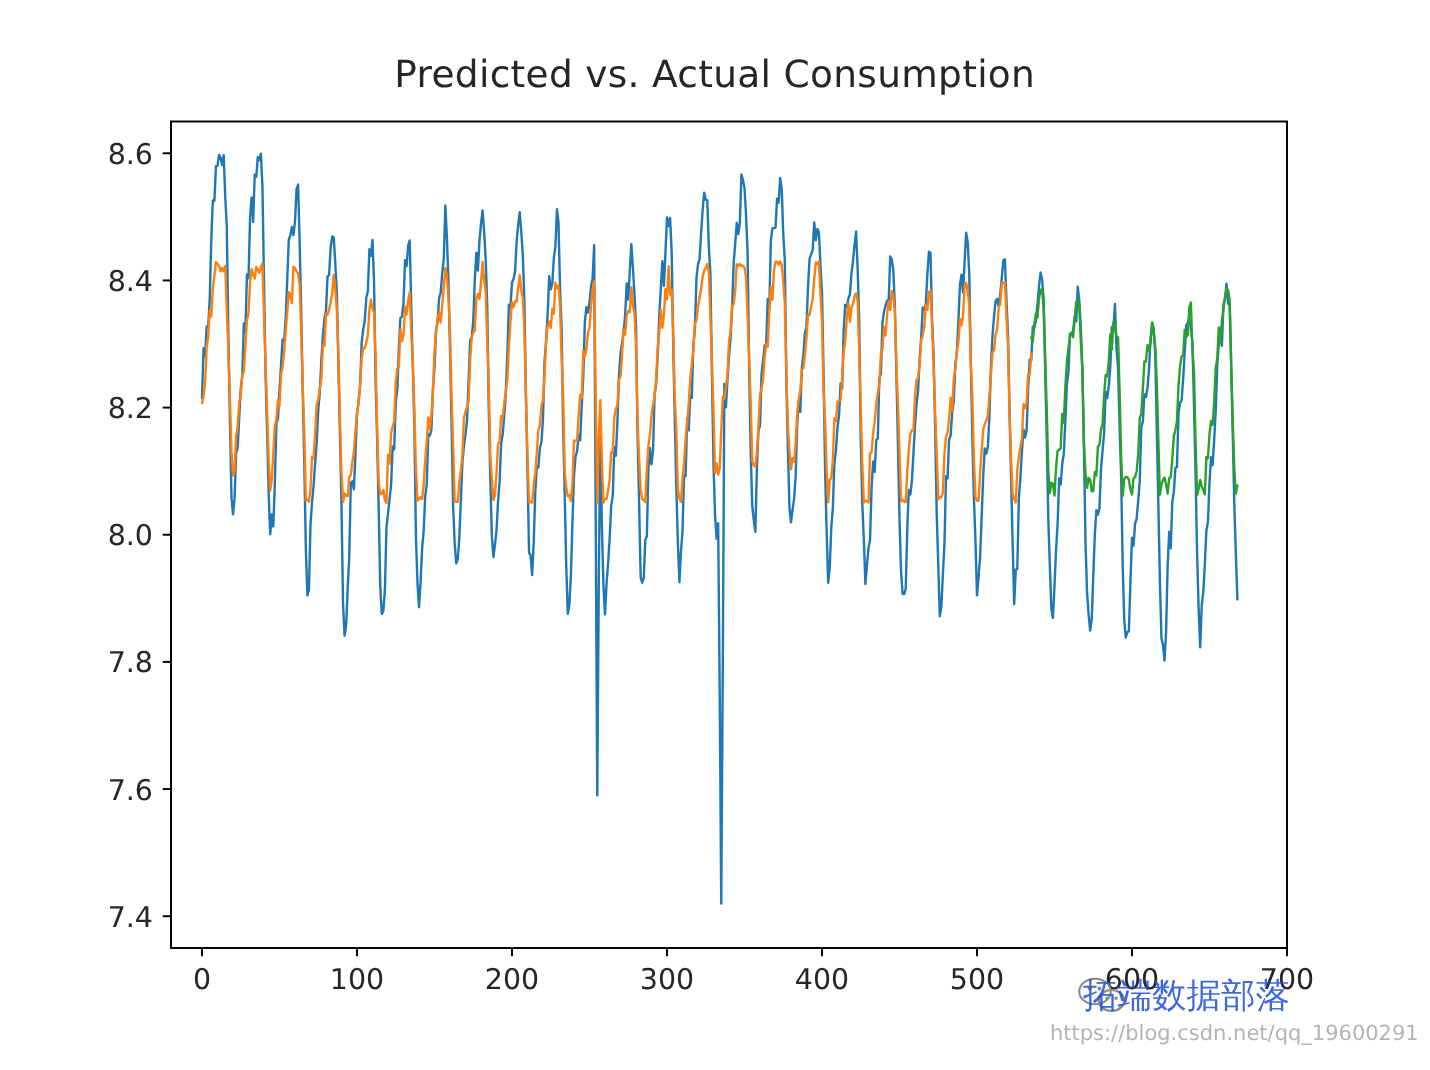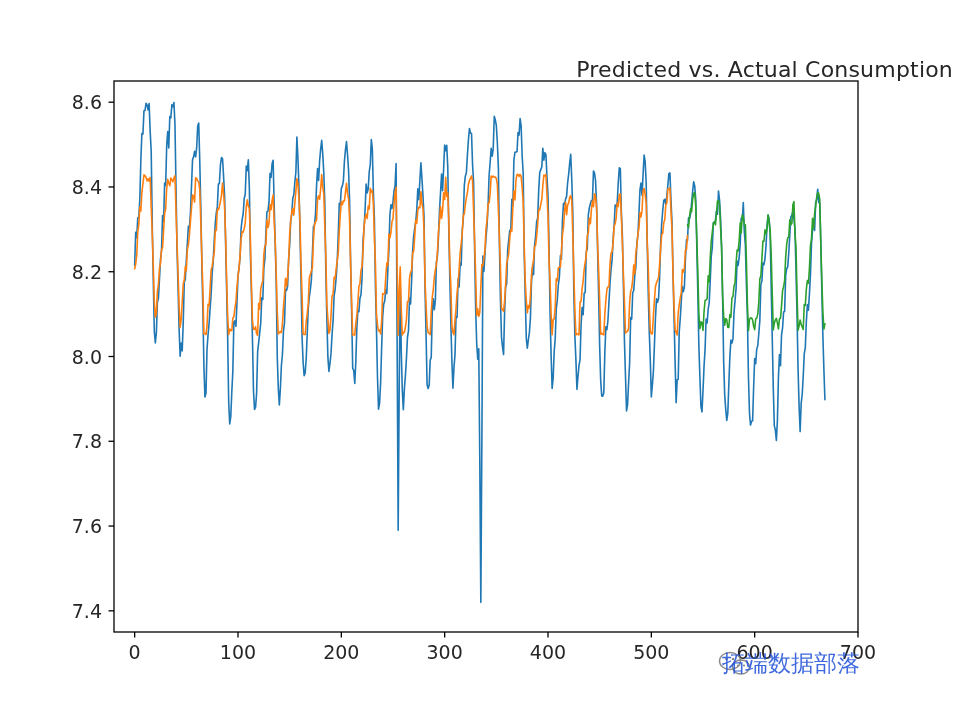--- a/index.html
+++ b/index.html
@@ -11,24 +11,24 @@
     position:relative;
   }
   #figure{
     position:absolute;
     left:0;top:0;
     width:953px;height:713px;
     background:#ffffff;
   }
   #chart-title{
     position:absolute;
-    left:0;top:57px;
+    left:0;top:35px;
     width:953px;
-    text-align:right;
-    font-size:22px;
+    text-align:center;
+    font-size:25px;
     color:#262626;
     font-family:"DejaVu Sans", sans-serif;
     letter-spacing:0.2px;
   }
   #plot-svg{
     position:absolute;
     left:0;top:0;
   }
   .tick-label{
     font-size:19px;
@@ -113,15 +113,16 @@
       <g fill="none" stroke="#8a8a8a" stroke-width="1.4">
         <ellipse cx="12" cy="10" rx="10.5" ry="8.5"></ellipse>
         <ellipse cx="23" cy="16" rx="8.5" ry="7"></ellipse>
       </g>
       <circle cx="8.5" cy="8" r="1.3" fill="#8a8a8a"></circle>
       <circle cx="15" cy="8" r="1.3" fill="#8a8a8a"></circle>
       <circle cx="20" cy="14.5" r="1.1" fill="#8a8a8a"></circle>
       <circle cx="26" cy="14.5" r="1.1" fill="#8a8a8a"></circle>
     </svg>
     <div id="wm-brand">拓端数据部落</div>
+    <div id="wm-url">https://blog.csdn.net/qq_19600291</div>
   </div>
 
 </div>
 
 </body></html>

